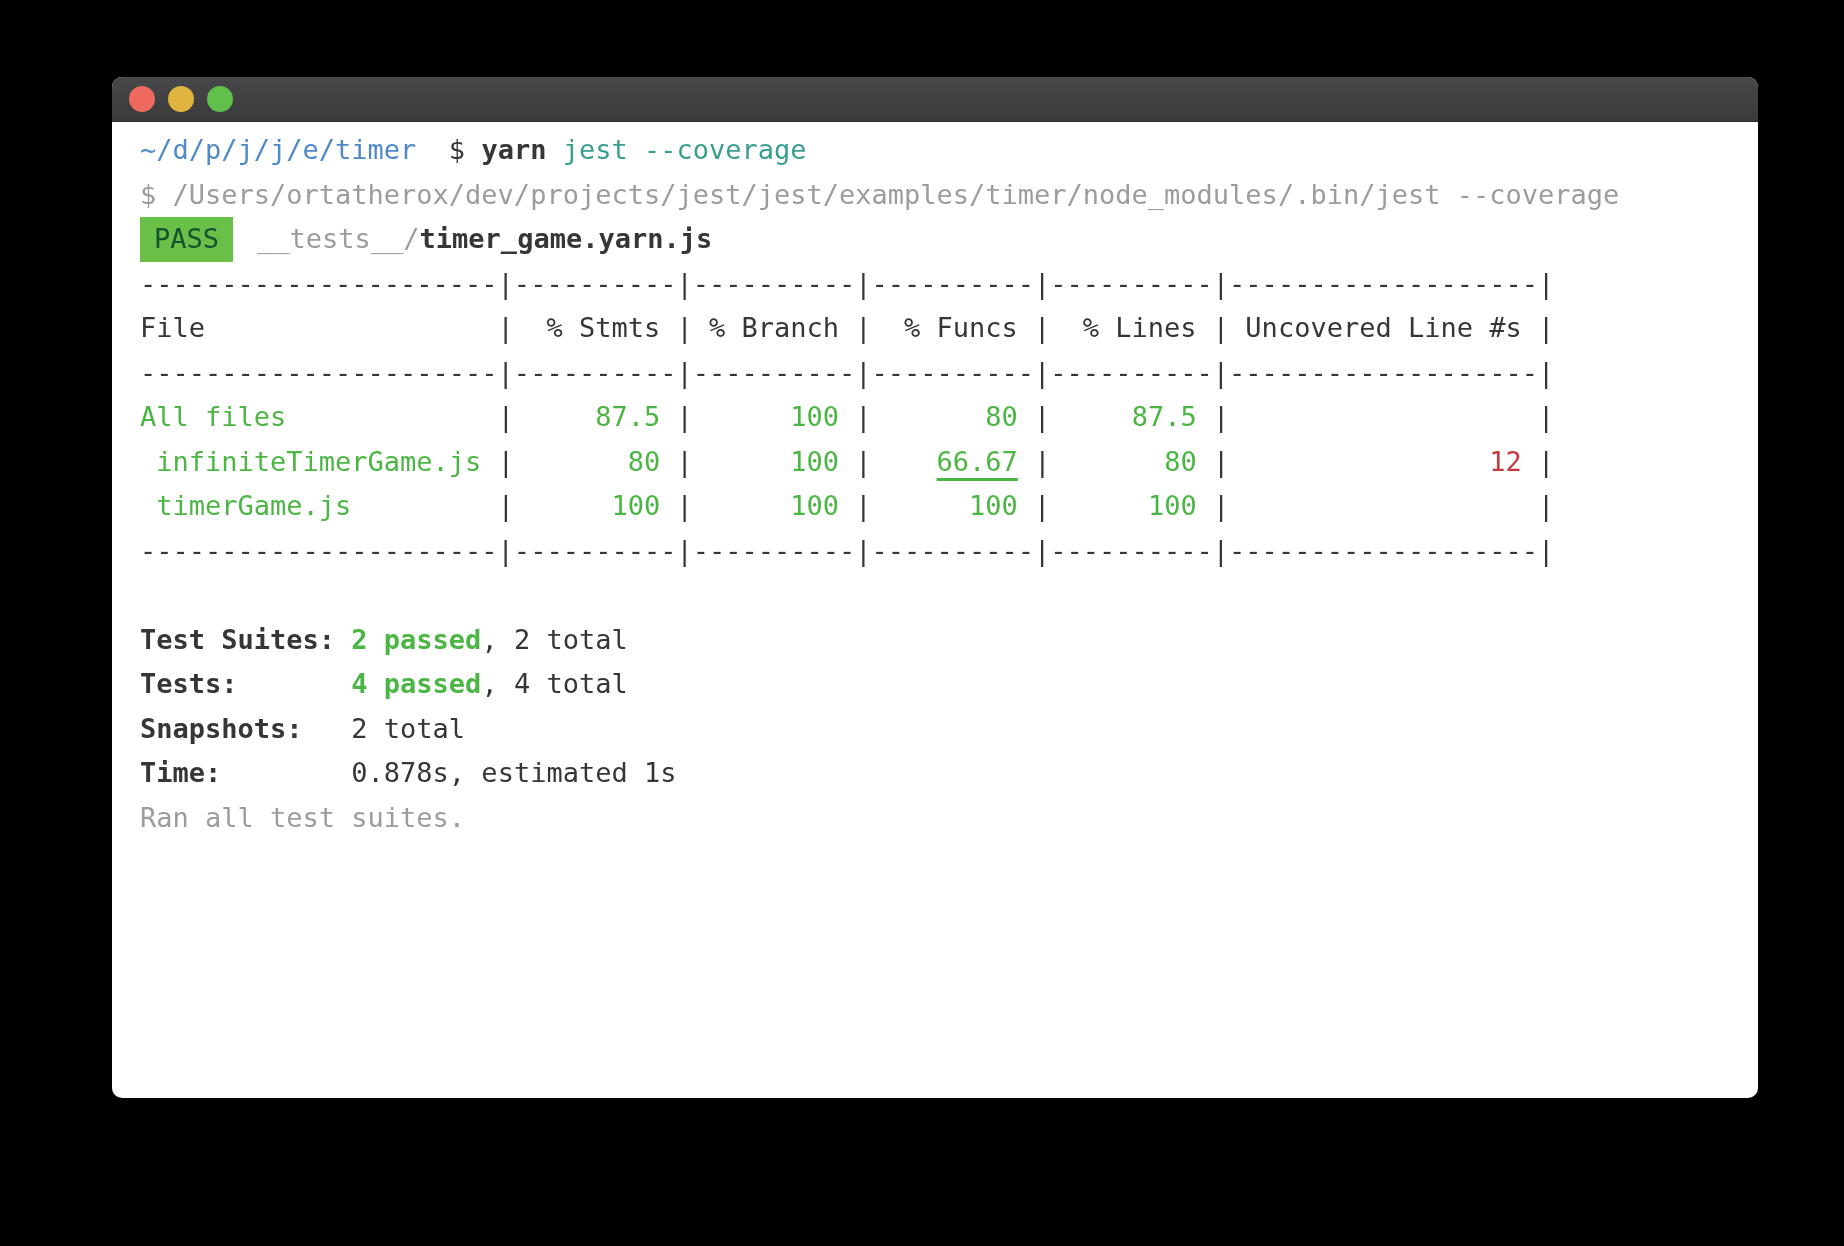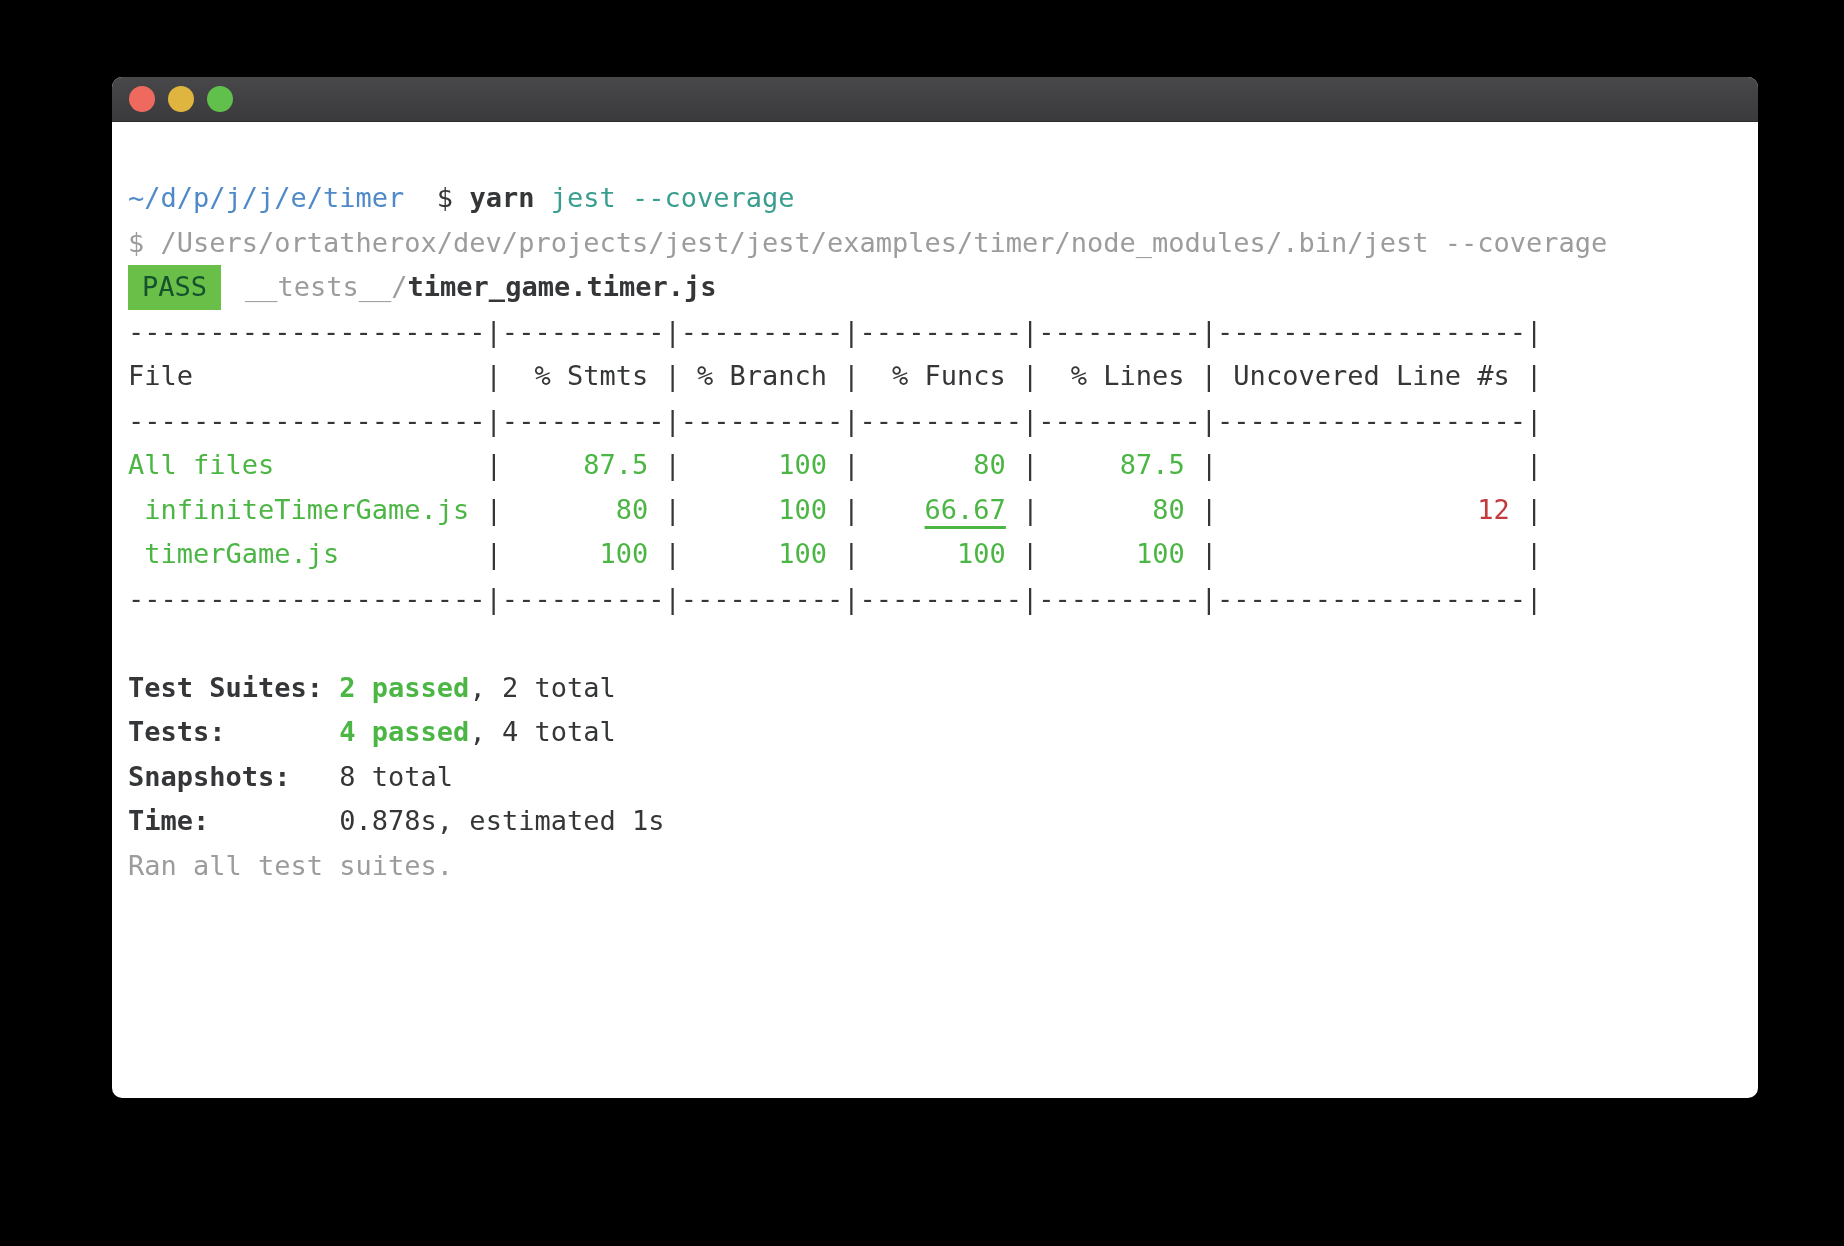--- a/index.html
+++ b/index.html
@@ -46,25 +46,24 @@
     width:26px;height:26px;border-radius:50%;
     margin-right:13px;
     border:none;
     display:inline-block;
     cursor:default;
   }
   .light.red{background:#ee6a5e;}
   .light.yellow{background:#e0b53f;}
   .light.green{background:#61c04c;}
   .terminal{
-    padding:6px 18px 0 16px;
+    padding:6px 18px 0 28px;
     font-size:27px;
     line-height:44.5px;
     color:var(--fg);
-    margin-top:48px;
   }
   .line{
     height:44.5px;
     white-space:pre;
   }
   .s-fg{color:var(--fg);}
   .s-gray{color:var(--gray);}
   .s-blue{color:var(--blue);}
   .s-teal{color:var(--teal);}
   .s-green{color:var(--green);}
@@ -90,28 +89,28 @@
 
 <div class="window">
   <div class="titlebar">
     <button class="light red"></button>
     <button class="light yellow"></button>
     <button class="light green"></button>
   </div>
   <div class="terminal" id="terminal">
       <div class="line"><span class="s-blue">~/d/p/j/j/e/timer</span><span class="s-fg">  $ </span><span class="s-fg s-bold">yarn</span><span class="s-fg"> </span><span class="s-teal">jest --coverage</span></div>
       <div class="line"><span class="s-gray">$ /Users/ortatherox/dev/projects/jest/jest/examples/timer/node_modules/.bin/jest --coverage</span></div>
-      <div class="line"><span class="s-badge">PASS</span><span class="s-gray">__tests__/</span><span class="s-fg s-bold">timer_game.timer.js</span></div>
+      <div class="line"><span class="s-badge">PASS</span><span class="s-gray">__tests__/</span><span class="s-fg s-bold">timer_game.yarn.js</span></div>
       <div class="line"><span class="s-fg">----------------------|----------|----------|----------|----------|-------------------|</span></div>
       <div class="line"><span class="s-fg">File                  |  % Stmts | % Branch |  % Funcs |  % Lines | Uncovered Line #s |</span></div>
       <div class="line"><span class="s-fg">----------------------|----------|----------|----------|----------|-------------------|</span></div>
       <div class="line"><span class="s-green">All files             </span><span class="s-fg">|</span><span class="s-green">     87.5 </span><span class="s-fg">|</span><span class="s-green">      100 </span><span class="s-fg">|</span><span class="s-green">       80 </span><span class="s-fg">|</span><span class="s-green">     87.5 </span><span class="s-fg">|</span><span class="s-fg">                   </span><span class="s-fg">|</span></div>
       <div class="line"><span class="s-green"> infiniteTimerGame.js </span><span class="s-fg">|</span><span class="s-green">       80 </span><span class="s-fg">|</span><span class="s-green">      100 </span><span class="s-fg">|</span><span class="s-green">    </span><span class="s-green s-underline">66.67</span><span class="s-green"> </span><span class="s-fg">|</span><span class="s-green">       80 </span><span class="s-fg">|</span><span class="s-fg">                </span><span class="s-red">12</span><span class="s-fg"> </span><span class="s-fg">|</span></div>
       <div class="line"><span class="s-green"> timerGame.js         </span><span class="s-fg">|</span><span class="s-green">      100 </span><span class="s-fg">|</span><span class="s-green">      100 </span><span class="s-fg">|</span><span class="s-green">      100 </span><span class="s-fg">|</span><span class="s-green">      100 </span><span class="s-fg">|</span><span class="s-fg">                   </span><span class="s-fg">|</span></div>
       <div class="line"><span class="s-fg">----------------------|----------|----------|----------|----------|-------------------|</span></div>
       <div class="line"></div>
       <div class="line"><span class="s-fg s-bold">Test Suites: </span><span class="s-green s-bold">2 passed</span><span class="s-fg">, 2 total</span></div>
       <div class="line"><span class="s-fg s-bold">Tests:       </span><span class="s-green s-bold">4 passed</span><span class="s-fg">, 4 total</span></div>
-      <div class="line"><span class="s-fg s-bold">Snapshots:   </span><span class="s-fg">8 total</span></div>
+      <div class="line"><span class="s-fg s-bold">Snapshots:   </span><span class="s-fg">2 total</span></div>
       <div class="line"><span class="s-fg s-bold">Time:        </span><span class="s-fg">0.878s, estimated 1s</span></div>
       <div class="line"><span class="s-gray">Ran all test suites.</span></div>
     </div>
 </div>
 
 </body></html>

